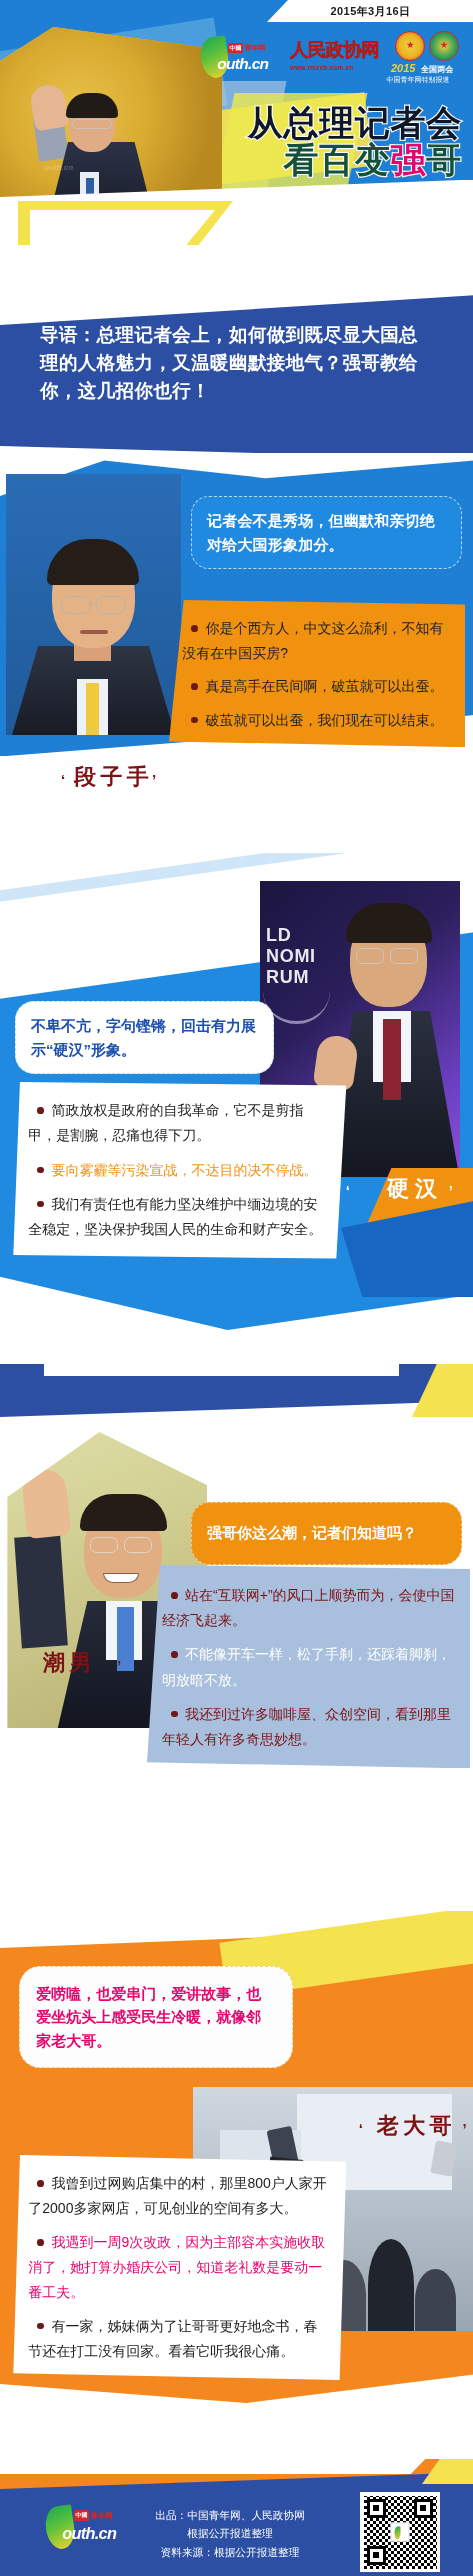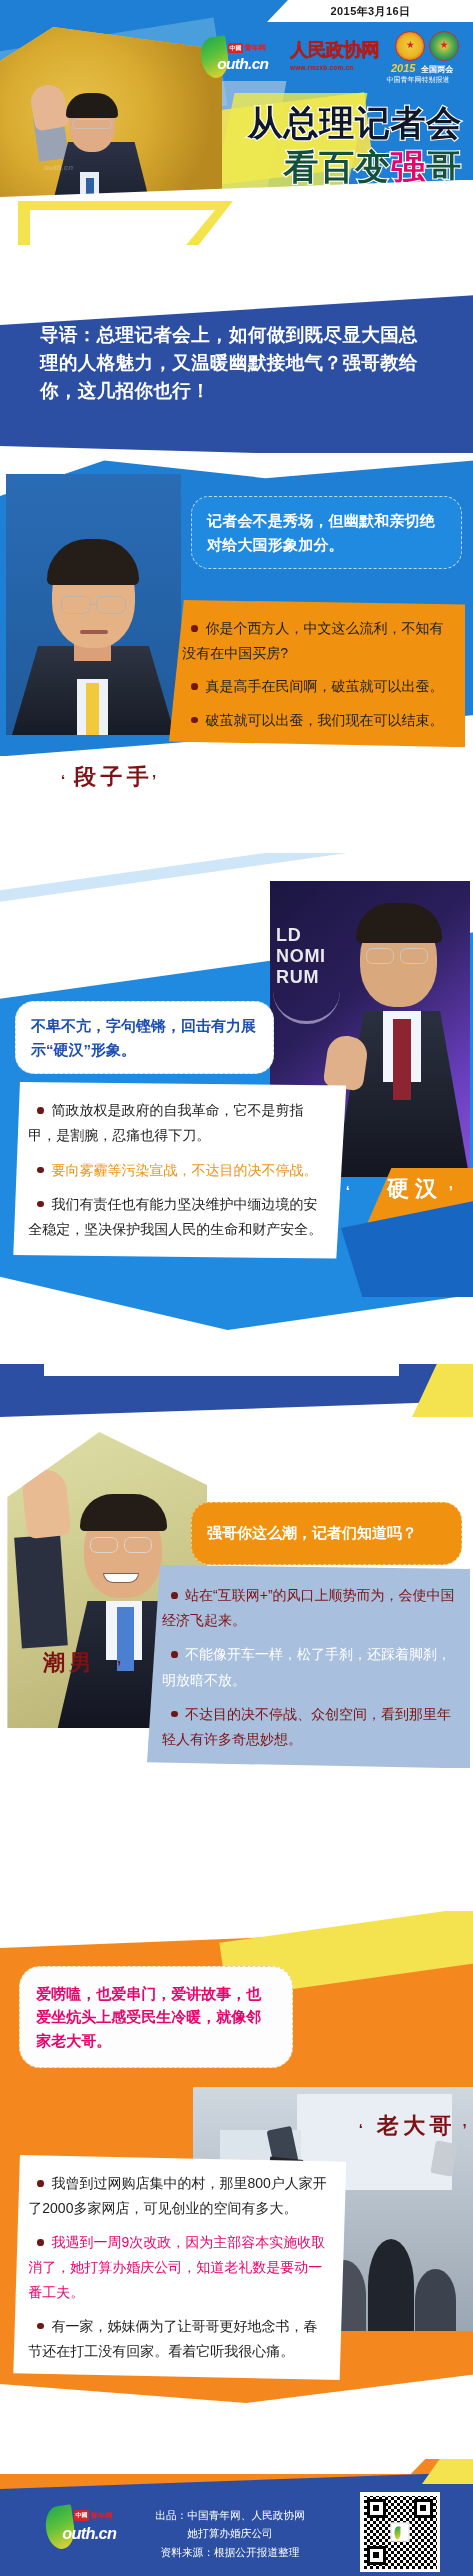--- a/index.html
+++ b/index.html
@@ -97,21 +97,21 @@
   .emb-star { position:absolute; left:50%; top:42%; transform:translate(-50%,-50%); color:#d4262b; font-size:9.6px; }
   .emblems .y2015 { position:absolute; left:0; top:31px; color:#f3d42f; font-size:11px; font-weight:bold; font-style:italic; }
   .emblems .lianghui { position:absolute; left:30px; top:33px; color:#ffffff; font-size:8.1px; font-weight:bold; }
   .emblems .sub { position:absolute; left:-4.4px; top:44px; color:#ffffff; font-size:7px; white-space:nowrap; }
 
   .hdr-title { position:absolute; right:12px; top:105px; text-align:right; line-height:1.02; }
   .hdr-title .l1 {
     font-size:35px; font-weight:bold; color:#0f172a; letter-spacing:0.7px;
     -webkit-text-stroke:2.2px #ffffff; paint-order:stroke fill;
   }
-  .hdr-title .l2 { font-size:35px; font-weight:bold; letter-spacing:0.7px; margin-top:8px; }
+  .hdr-title .l2 { font-size:35px; font-weight:bold; letter-spacing:0.7px; margin-top:1px; }
   .hdr-title .l2 span { color:#15513a; -webkit-text-stroke:2.2px #ffffff; paint-order:stroke fill; }
   .hdr-title .l2 span.hl { color:#e4066e; -webkit-text-stroke:2.2px #ffffff; paint-order:stroke fill; }
 
   .hdr-bottom-wedge { position:absolute; left:0; bottom:-1.5px; width:474px; height:44px; background:#ffffff;
     clip-path: polygon(0 40%, 100% 0, 100% 100%, 0 100%); }
   .yellow-frame { position:absolute; left:18px; top:201px; width:215px; height:44px; background:#f5e24f;
     clip-path: polygon(0 0, 100% 0, 84% 100%, 0 100%); }
   .white-frame-in { position:absolute; left:30px; top:210px; width:185px; height:36px; background:#ffffff;
     clip-path: polygon(0 0, 100% 0, 84% 100%, 0 100%); }
 
@@ -171,21 +171,21 @@
   .tag-white { position:absolute; font-size:22px; font-weight:bold; color:#ffffff; letter-spacing:6px; }
 
   
   .sec2 { position:absolute; left:0; top:853px; width:474px; height:511px; background:#ffffff; overflow:hidden; }
   .sec2-blue { position:absolute; left:0; top:33px; width:474px; height:444px; background:#1f8ae0;
     clip-path: polygon(0 10%, 100% 0, 100% 92%, 48% 100%, 0 88%); }
   .sec2-white-diag { position:absolute; left:-15px; top:15px; width:518px; height:96px; background:#ffffff;
     transform:rotate(-8deg); }
   .sec2-white-diag2 { position:absolute; left:-15px; top:3px; width:518px; height:19px; background:#cfe6f8;
     transform:rotate(-8deg); }
-  .sec2-photo { position:absolute; right:4px; top:28px; width:200px; height:296px; overflow:hidden;
+  .sec2-photo { position:absolute; right:14px; top:28px; width:200px; height:296px; overflow:hidden;
     background:linear-gradient(140deg,#1b1640,#2b1f5c 40%,#6b3fc0 78%,#8a52d8);margin-left:12px; }
   .wef-txt { position:absolute; left:6px; top:44px; color:#ffffff; font-size:18px; font-weight:bold; line-height:1.18; opacity:.9; letter-spacing:0.7px; }
   .wef-arc { position:absolute; left:3px; top:110px; width:67px; height:33px; border-bottom:3px solid #bdb4d8; border-radius:0 0 44px 44px; opacity:.7; }
   .s2-head { position:absolute; left:90px; top:31px; width:77px; height:95px; background:#d9a87c; border-radius:48% 48% 44% 44%; }
   .s2-hair { position:absolute; left:86px; top:22px; width:86px; height:40px; background:#221b16; border-radius:43px 43px 6px 6px; }
   .s2-gl-l { position:absolute; left:96px; top:67px; width:28px; height:16.3px; border:1.5px solid #cfc8c0; border-radius:6.7px; }
   .s2-gl-r { position:absolute; left:130px; top:67px; width:28px; height:16.3px; border:1.5px solid #cfc8c0; border-radius:6.7px; }
   .s2-suit { position:absolute; left:64px; top:130px; width:136px; height:170px; background:linear-gradient(180deg,#2b3040,#13161f); clip-path:polygon(22% 0,78% 0,100% 100%,0 100%); }
   .s2-shirt { position:absolute; left:113px; top:130px; width:38px; height:71px; background:#f2f5f9; }
   .s2-tie { position:absolute; left:123px; top:138px; width:18px; height:81px; background:#8d2431; }
@@ -451,21 +451,21 @@
       <div class="s3-gl-l"></div>
         <div class="s3-gl-r"></div>
         <div class="s3-smile"></div>
     </div>
 
     <div class="bubble-orange-s3">强哥你这么潮，记者们知道吗？</div>
 
     <div class="card-lblue">
       <div class="bullet-li"><span class="bdot"></span><span>站在“互联网+”的风口上顺势而为，会使中国经济飞起来。</span></div>
       <div class="bullet-li"><span class="bdot"></span><span class="white-accent">不能像开车一样，松了手刹，还踩着脚刹，明放暗不放。</span></div>
-      <div class="bullet-li"><span class="bdot"></span><span>不达目的决不停战、众创空间，看到那里年轻人有许多奇思妙想。</span></div>
+      <div class="bullet-li"><span class="bdot"></span><span>我还到过许多咖啡屋、众创空间，看到那里年轻人有许多奇思妙想。</span></div>
     </div>
 
     <span class="tag-quote-l" style="left:46px;top:293px;">‘</span>
     <div class="tag-darkred" style="left:43px;top:284px;">潮男</div>
     <span class="tag-quote-r" style="left:117px;top:293px;">’</span>
   </div>
 
   <div class="sec4">
     <div class="sec4-orange"></div>
     <div class="sec4-yellow-stripe"></div>
@@ -508,21 +508,21 @@
       <div class="swoosh"></div>
       <div class="cnb">
         <span class="cn-red">中國</span>
         <span class="cn-txt">青年网</span>
       </div>
       <div class="outh">outh.cn</div>
     </div>
 
     <div class="ftr-lines">
       <div>出品：中国青年网、人民政协网</div>
-      <div>她打算办婚庆公司</div>
+      <div>根据公开报道整理</div>
       <div>资料来源：根据公开报道整理</div>
     </div>
 
     <div class="qr">
       <div class="qr-in"></div>
       <div class="qr-eye" style="left:6.7px;top:6.7px;">
           <i></i>
         </div>
       <div class="qr-eye" style="right:6.7px;top:6.7px;">
           <i></i>

